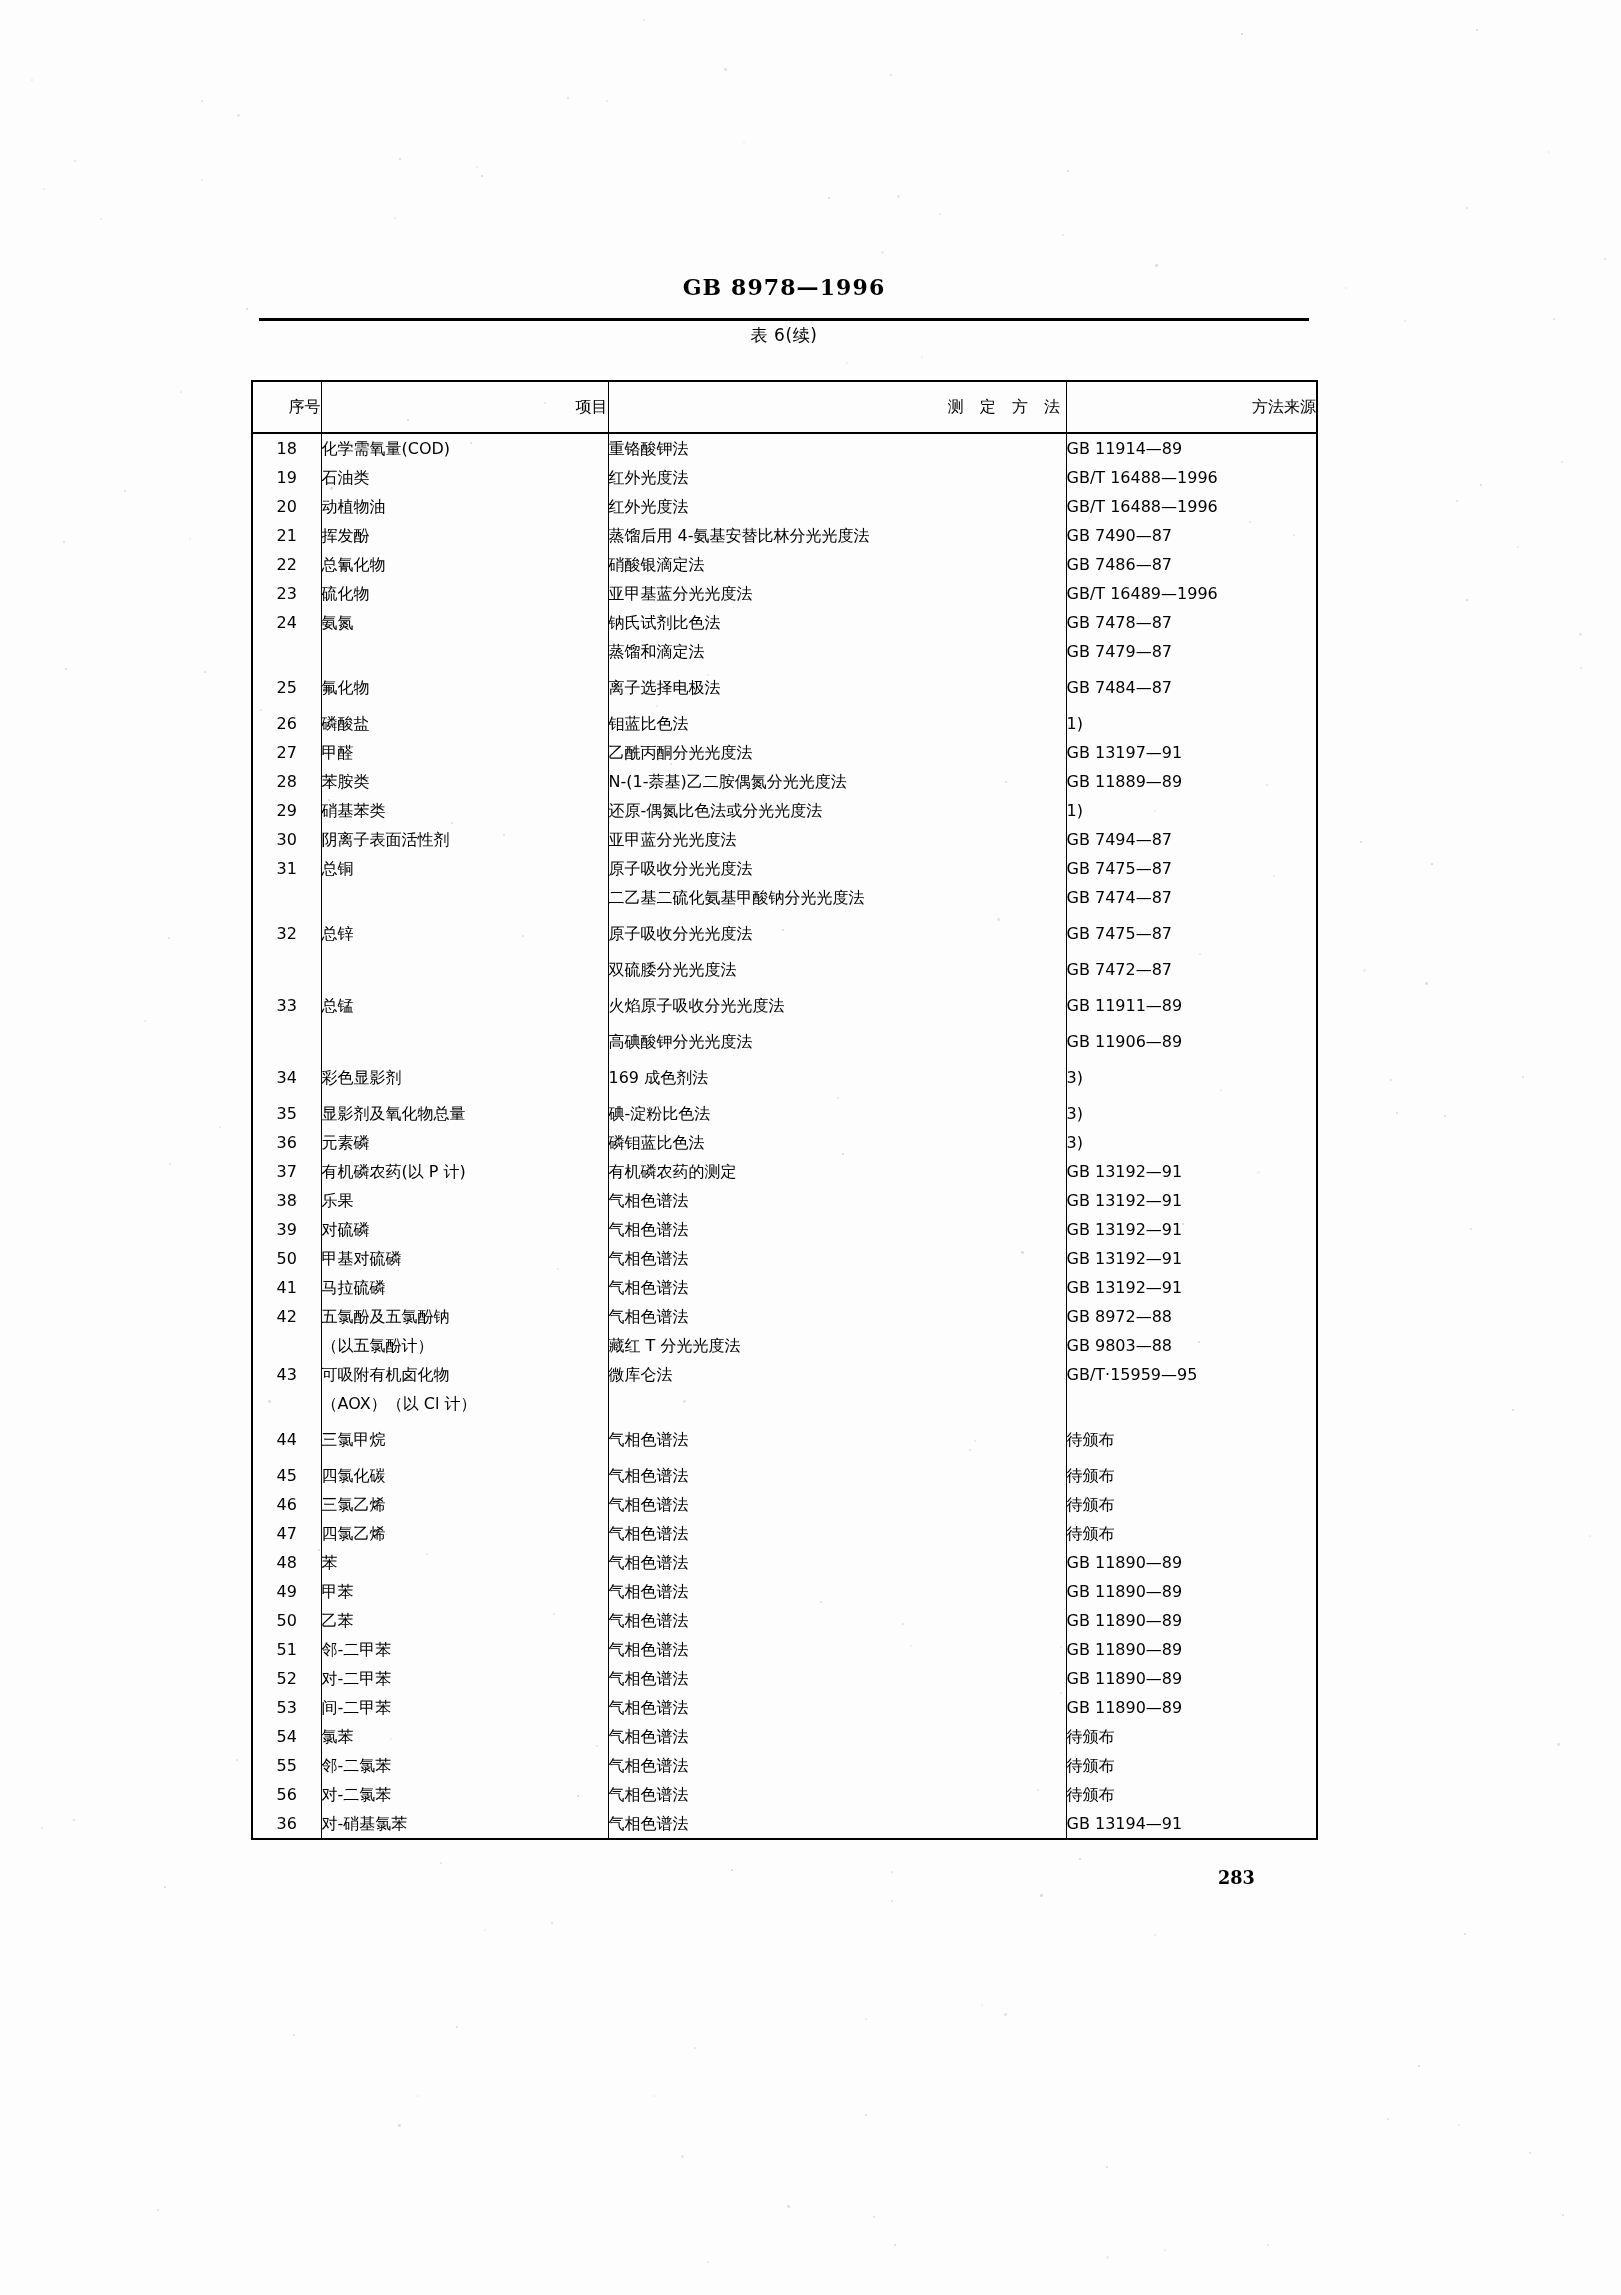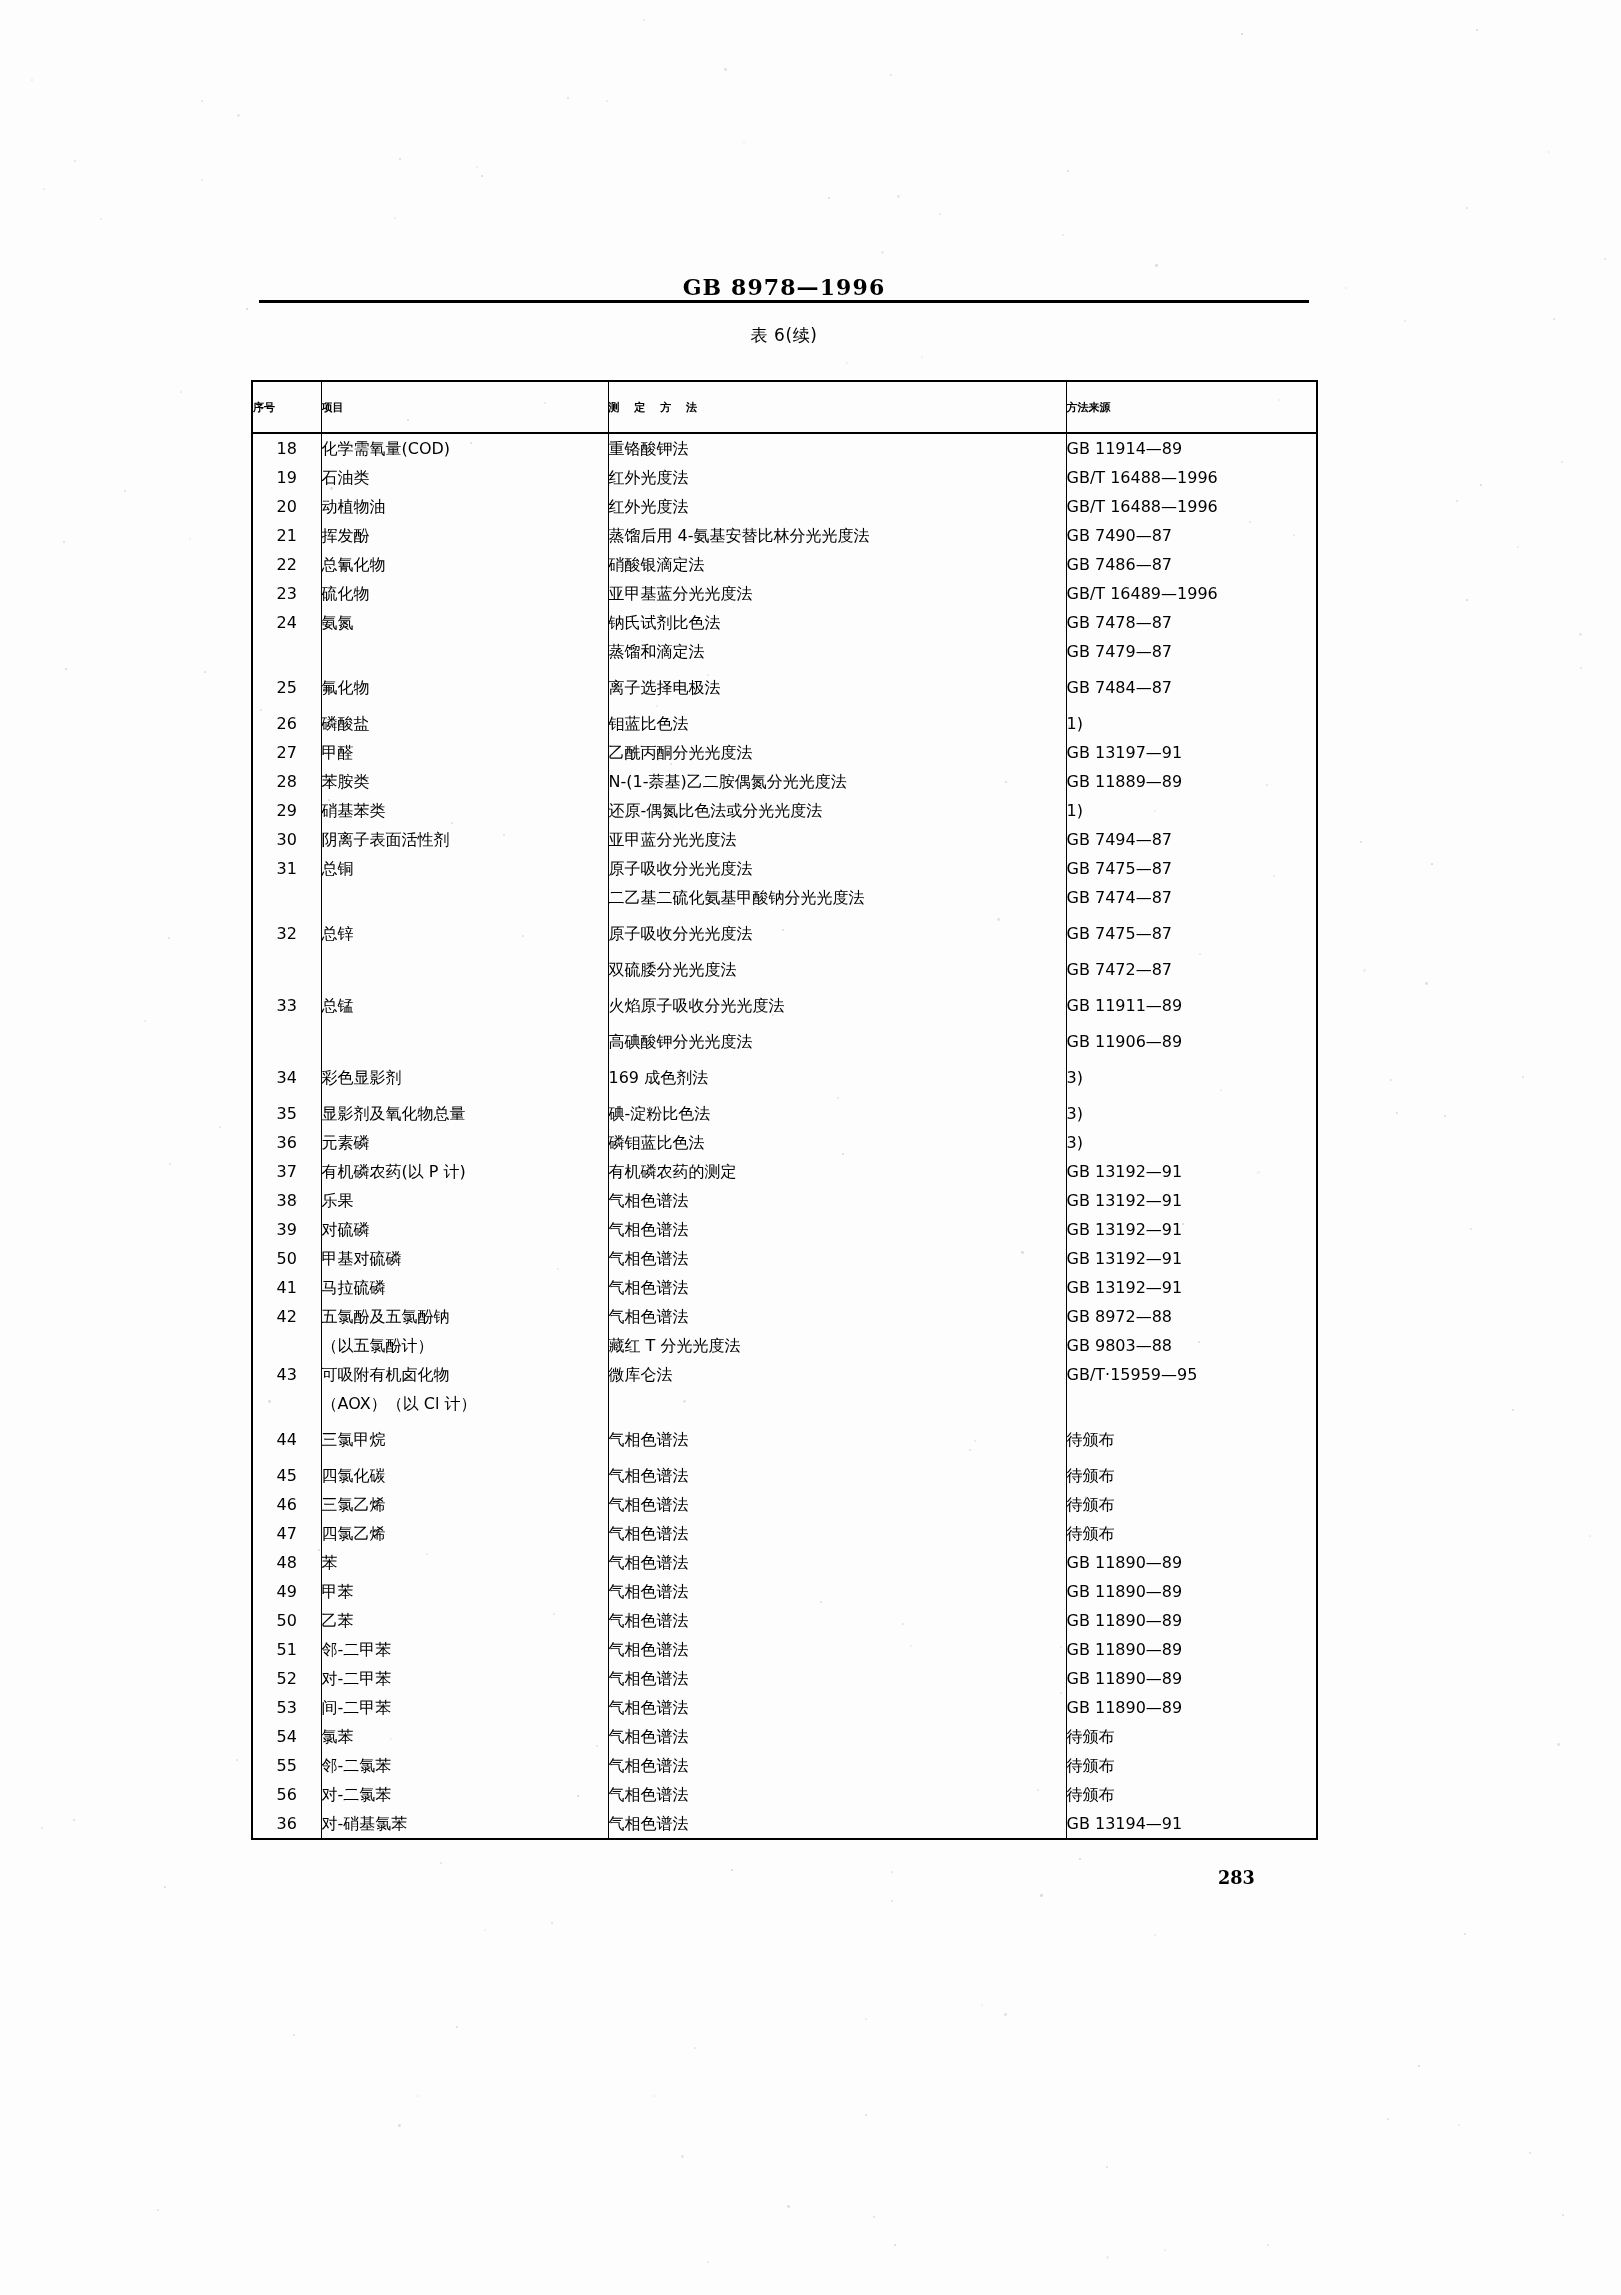--- a/index.html
+++ b/index.html
@@ -28,21 +28,21 @@
     top: 276px;
     width: 1050px;
   }
   .header-std {
     text-align: center;
     font-family: "DejaVu Serif", "Liberation Serif", serif;
     font-weight: bold;
     font-size: 22px;
     letter-spacing: 1.1px;
     line-height: 1;
-    padding-bottom: 2px;
+    padding-bottom: 20px;
   }
   .header-rule {
     height: 3.3px;
     background: #000;
     width: 100%;
   }
 
   
   .table-caption {
     position: absolute;
@@ -73,23 +73,23 @@
     vertical-align: middle;
   }
 
   col.c-no   { width: 69px; }
   col.c-item { width: 287px; }
   col.c-mth  { width: 458px; }
   col.c-src  { width: 251px; }
 
   .hdr-row th {
     height: 50px;
-    text-align: left;
-    font-weight: bold;
-    font-size: 11px;
+    text-align: right;
+    font-weight: normal;
+    font-size: 16px;
     font-family: "DejaVu Sans", "Liberation Sans", sans-serif;
     border-top: 2.8px solid #000;
     border-bottom: 2.2px solid #000;
   }
   .hdr-row th.v1, .hdr-row th.v2, .hdr-row th.v3 {
     border-left: 1.7px solid #000;
   }
   .hdr-row th.first { border-left: 2.2px solid #000; }
   .hdr-row th.last  { border-right: 2.2px solid #000; }
   .sp { letter-spacing: 5.5px; padding-left: 5.5px; }

